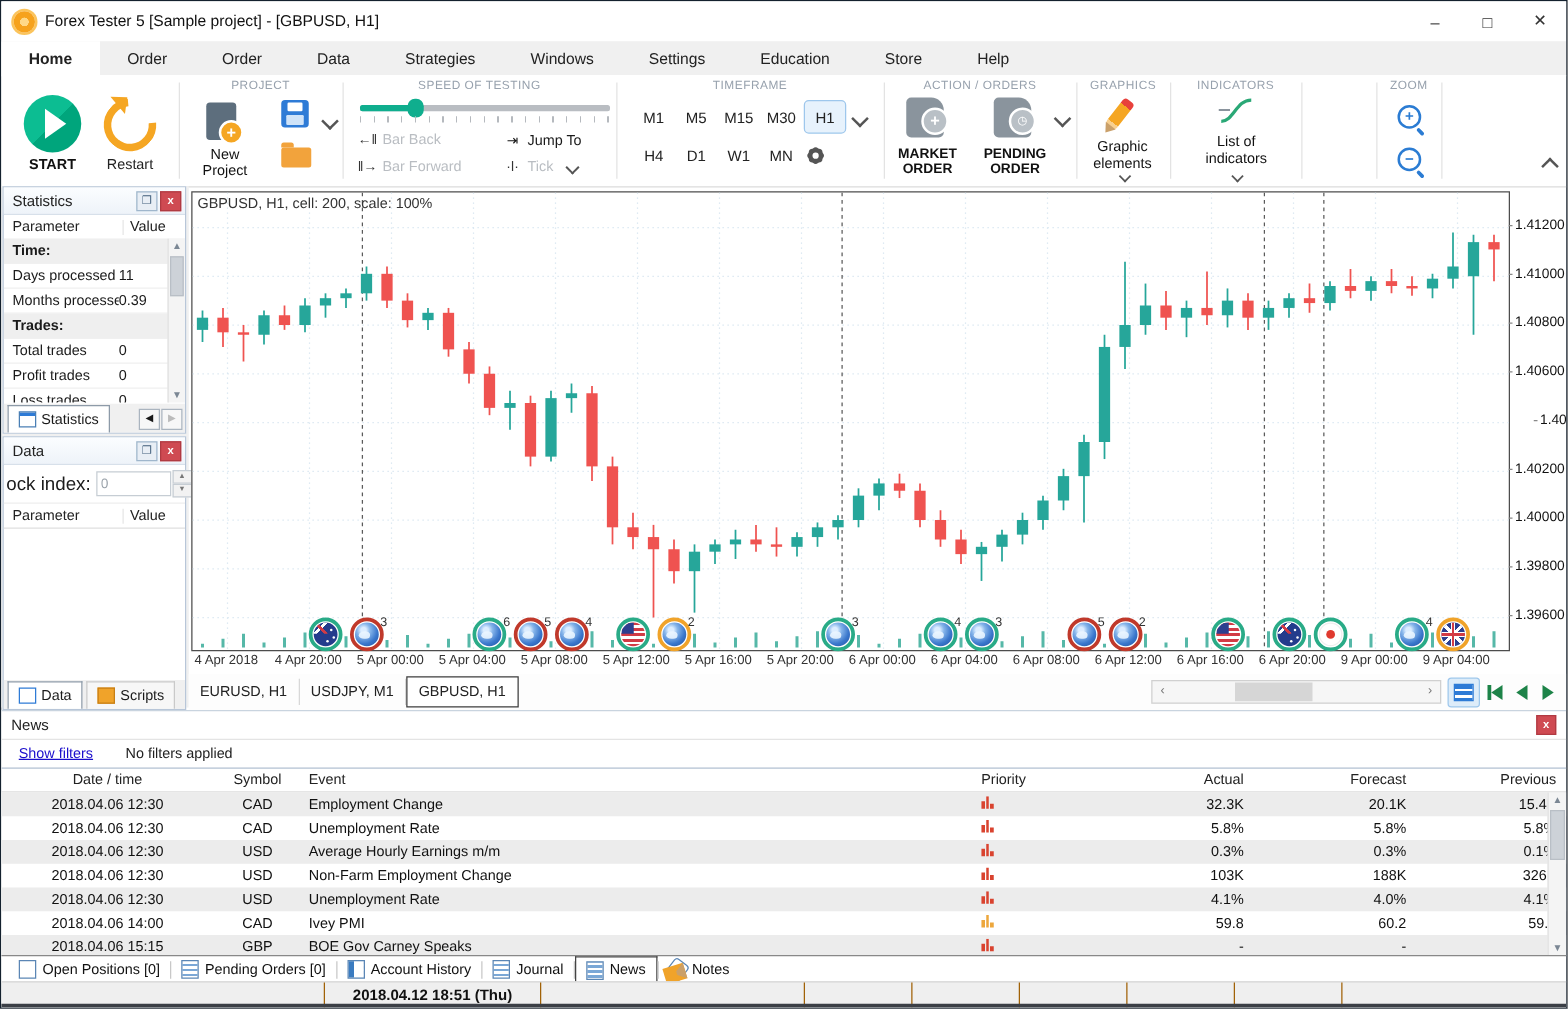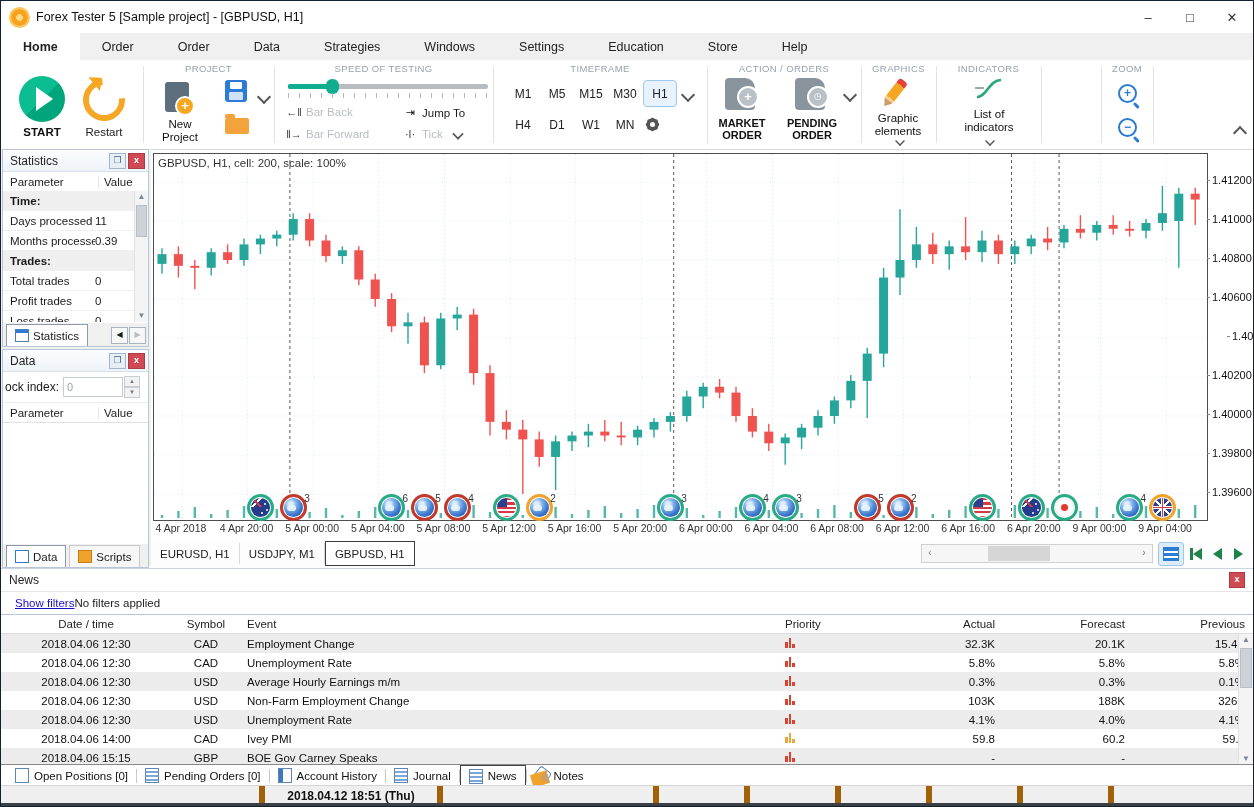--- a/index.html
+++ b/index.html
@@ -126,21 +126,21 @@
   .gtri.right{border-left:9px solid #1d8348;}
   .gtri.left{border-right:9px solid #1d8348;}
   .gbar{width:2.5px;height:12px;background:#1d8348;}
   #arrange-btn{width:24px;height:22px;background:#ddecf9;border:1px solid #9ec7ec;border-radius:3px;display:flex;align-items:center;justify-content:center;}
   .arr-ico{width:14px;height:12px;background:linear-gradient(180deg,#2e7bd6 0 3px,#fff 3px 5px,#2e7bd6 5px 8px,#fff 8px 10px,#2e7bd6 10px);border:1px solid #2e7bd6;}
   
   #news{position:absolute;left:0;top:567px;right:0;height:196px;background:#fff;border-top:1px solid #c9d4df;}
   #news-hdr{height:22px;display:flex;align-items:center;padding:0 8px;border-bottom:1px solid #e4e4e4;}
   #news-title{font-size:12px;color:#222;flex:1;}
   #news-close{width:14px;height:14px;background:#cf4a52;border:1px solid #b03a42;color:#fff;font-size:9px;font-weight:bold;text-align:center;line-height:13px;}
-  #news-filters{height:22px;display:flex;align-items:center;padding:0 14px;border-bottom:1px solid #eee;}
+  #news-filters{height:22px;display:flex;align-items:center;padding:0 14px;gap:26px;border-bottom:1px solid #eee;}
   #show-filters{color:#1a0dcc;text-decoration:underline;font-size:11.5px;}
   #filter-status{font-size:11.5px;color:#222;}
   #news-table{position:absolute;left:0;right:0;top:45px;bottom:0;border-top:1px solid #b8c6d8;}
   .nrow{display:flex;height:19px;align-items:center;font-size:11.5px;color:#111;}
   .nrow.hdr{border-bottom:1px solid #ddd;color:#222;height:18px;}
   .nrow.odd{background:#ececec;}
   .nc{overflow:hidden;white-space:nowrap;box-sizing:border-box;}
   .nc.date{width:170px;text-align:center;}
   .nc.sym{width:70px;text-align:center;}
   .nc.evt{flex:1;padding-left:6px;text-align:left;}
@@ -159,21 +159,21 @@
   #bottom-tabs{position:absolute;left:0;right:0;top:763px;height:21px;background:#fff;border-top:1px solid #888;display:flex;align-items:center;padding-left:6px;}
   .btab{display:flex;align-items:center;gap:5px;padding:0 8px;height:19px;font-size:11.5px;color:#111;}
   .btab.active{border:1px solid #444;border-bottom:none;background:#fff;height:21px;}
   .bsep{width:1px;height:14px;background:#c8c8c8;}
   .bico{width:12px;height:13px;border:1px solid #5b86b5;background:#fff;position:relative;}
   .bico.lines{background:repeating-linear-gradient(180deg,#fff 0 2px,#7aa7d6 2px 4px);}
   .bico.grid{background:linear-gradient(90deg,#3a7bc0 0 4px,#fff 4px),repeating-linear-gradient(180deg,#cde 0 2px,#fff 2px 4px);}
   .bico.pencil:after{content:"";position:absolute;right:-2px;top:2px;width:3px;height:10px;background:#f0a32a;transform:rotate(35deg);}
   
   #statusbar{position:absolute;left:0;right:0;top:784px;height:20px;background:#efefef;border-top:1px solid #d5d5d5;display:flex;align-items:center;}
-  .scell{height:100%;border-right:6px solid #a16207;display:flex;align-items:center;justify-content:center;}
+  .scell{height:100%;border-right:1px solid #a16207;display:flex;align-items:center;justify-content:center;}
   #status-date{font-weight:bold;font-size:12px;color:#111;}
   #taskbar-strip{position:absolute;left:0;right:0;bottom:0;height:3px;background:#3b3f46;}
   .curve-ic{display:block;}
 </style>
 </head>
 <body>
 
 <div id="win">
 
   <div id="titlebar">
@@ -389,21 +389,21 @@
       </div>
     </div>
 
     <div class="panel" style="top:200px;height:217px;">
       <div class="panel-hdr">
         <div class="panel-title">Data</div>
         <div class="pbtn">❐</div>
         <div class="pbtn close">x</div>
       </div>
       <div style="display:flex;align-items:center;padding:4px 4px 4px 2px;border-bottom:1px solid #eee;">
-        <span style="font-size:12px;white-space:nowrap;">ock index:</span>
+        <span style="font-size:15px;white-space:nowrap;">ock index:</span>
         <div class="spin" style="margin-left:4px;">
           <input readonly="" value="0" style="">
           <div class="updown">
               <b>▲</b>
               <b>▼</b>
             </div>
         </div>
       </div>
       <div class="grid-hdr">
         <div class="c1">Parameter</div>

